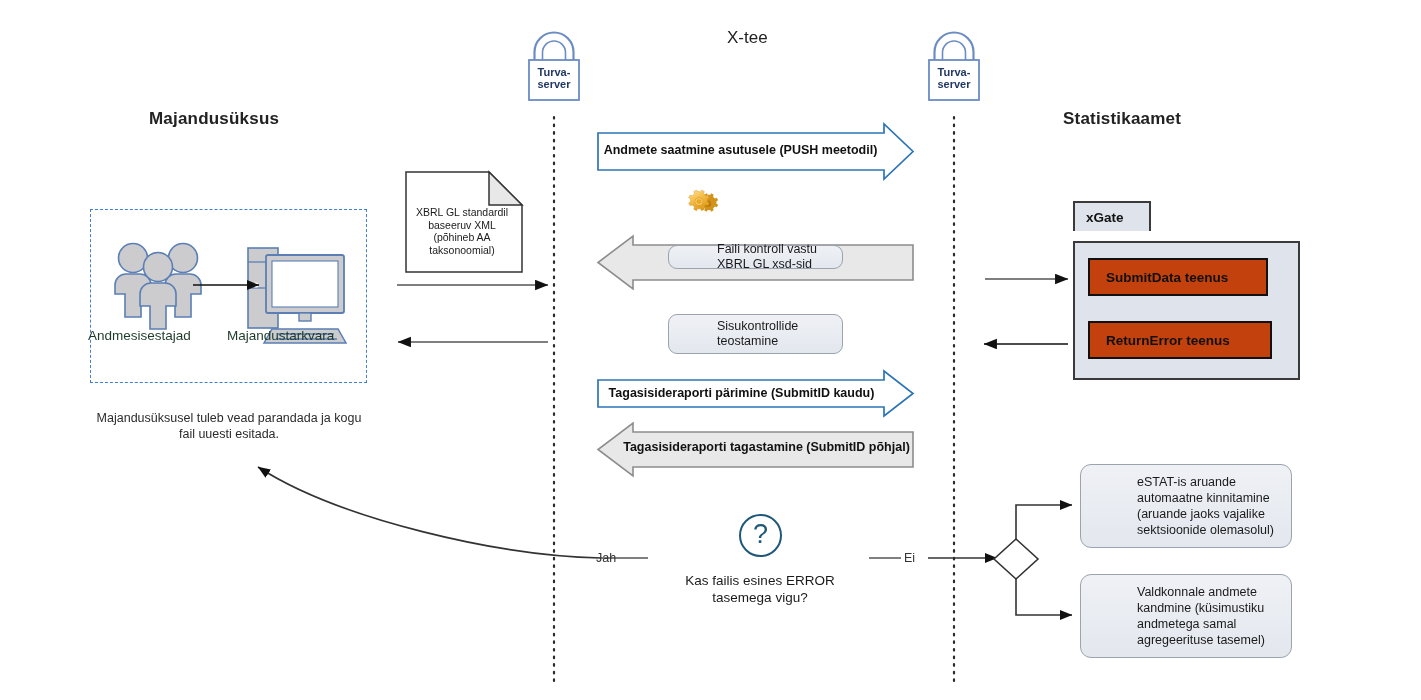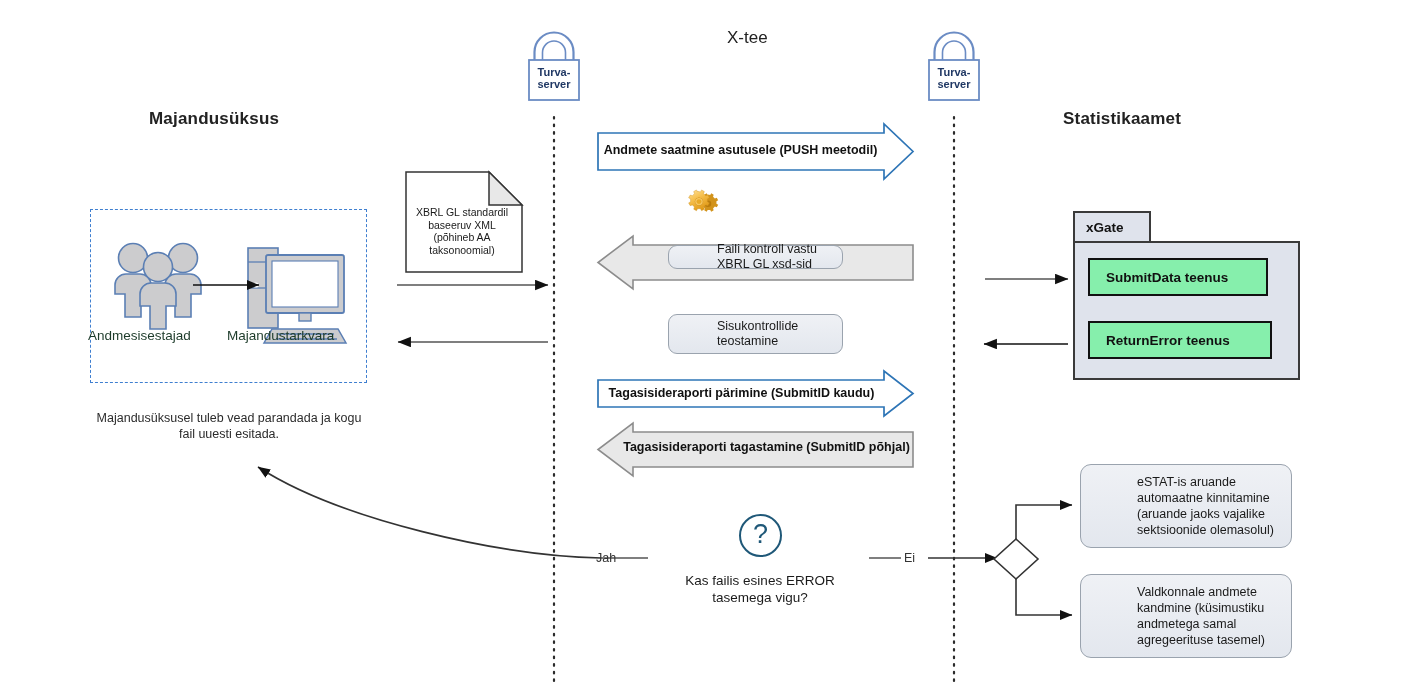--- a/index.html
+++ b/index.html
@@ -47,21 +47,21 @@
     position:absolute;box-sizing:border-box;
     background:#dfe3ec;border:2px solid #3a3a3a;border-bottom:none;
     display:flex;align-items:center;padding-left:11px;
     font-size:13.5px;font-weight:bold;color:#111;
   }
   .pkg-body{
     position:absolute;box-sizing:border-box;
     background:#dfe3ec;border:2px solid #3a3a3a;
   }
   .component{
-    position:absolute;box-sizing:border-box;background:#86efac;border:2px solid #111;
+    position:absolute;box-sizing:border-box;background:#c2410c;border:2px solid #111;
     display:flex;align-items:center;
     font-size:13.5px;font-weight:bold;color:#111;padding-left:16px;
   }
 
   
   .qmark{
     position:absolute;box-sizing:border-box;border:2.5px solid #1f5878;border-radius:50%;
     color:#1f5878;font-size:27px;display:flex;align-items:center;justify-content:center;
     line-height:1;padding-bottom:3px;
   }
@@ -262,21 +262,21 @@
 </div>
 
 <div class="proc" style="left:668px;top:314px;width:175px;height:40px;">
   <div style="width:30px;flex:0 0 30px;"></div>
   <div class="txt">
     <div>Sisukontrollide</div>
     <div>teostamine</div>
   </div>
 </div>
 
-<div class="pkg-tab" style="left:1073px;top:211px;width:78px;height:30px;">xGate</div>
+<div class="pkg-tab" style="left:1073px;top:201px;width:78px;height:30px;">xGate</div>
 <div class="pkg-body" style="left:1073px;top:241px;width:227px;height:139px;"></div>
 <div class="component" style="left:1088px;top:258px;width:180px;height:38px;">
   <span>SubmitData teenus</span>
 </div>
 <div class="component" style="left:1088px;top:321px;width:184px;height:38px;">
   <span>ReturnError teenus</span>
 </div>
 
 <div class="qmark" style="left:739px;top:514px;width:43px;height:43px;">?</div>
 <div class="q-text" style="left:620px;top:572px;width:280px;">

